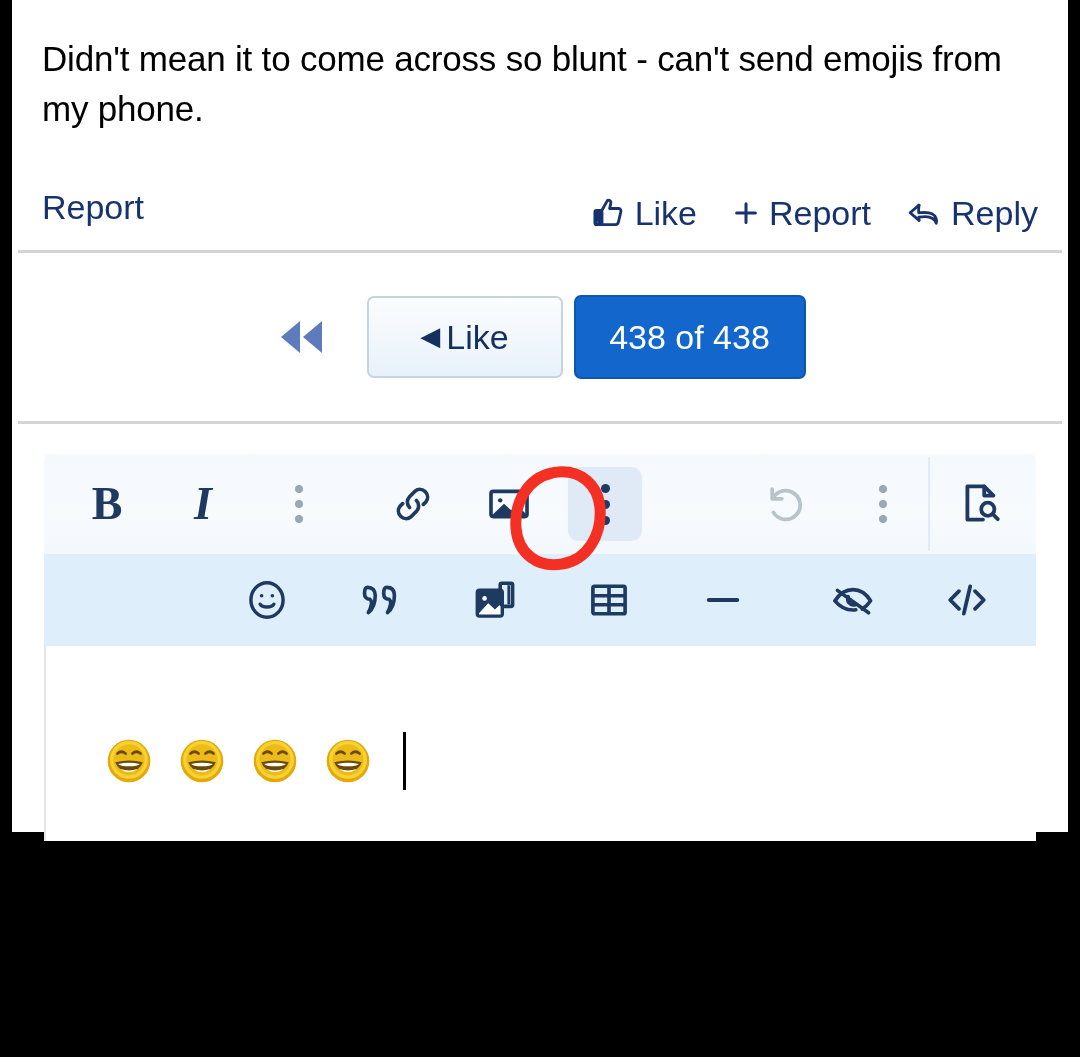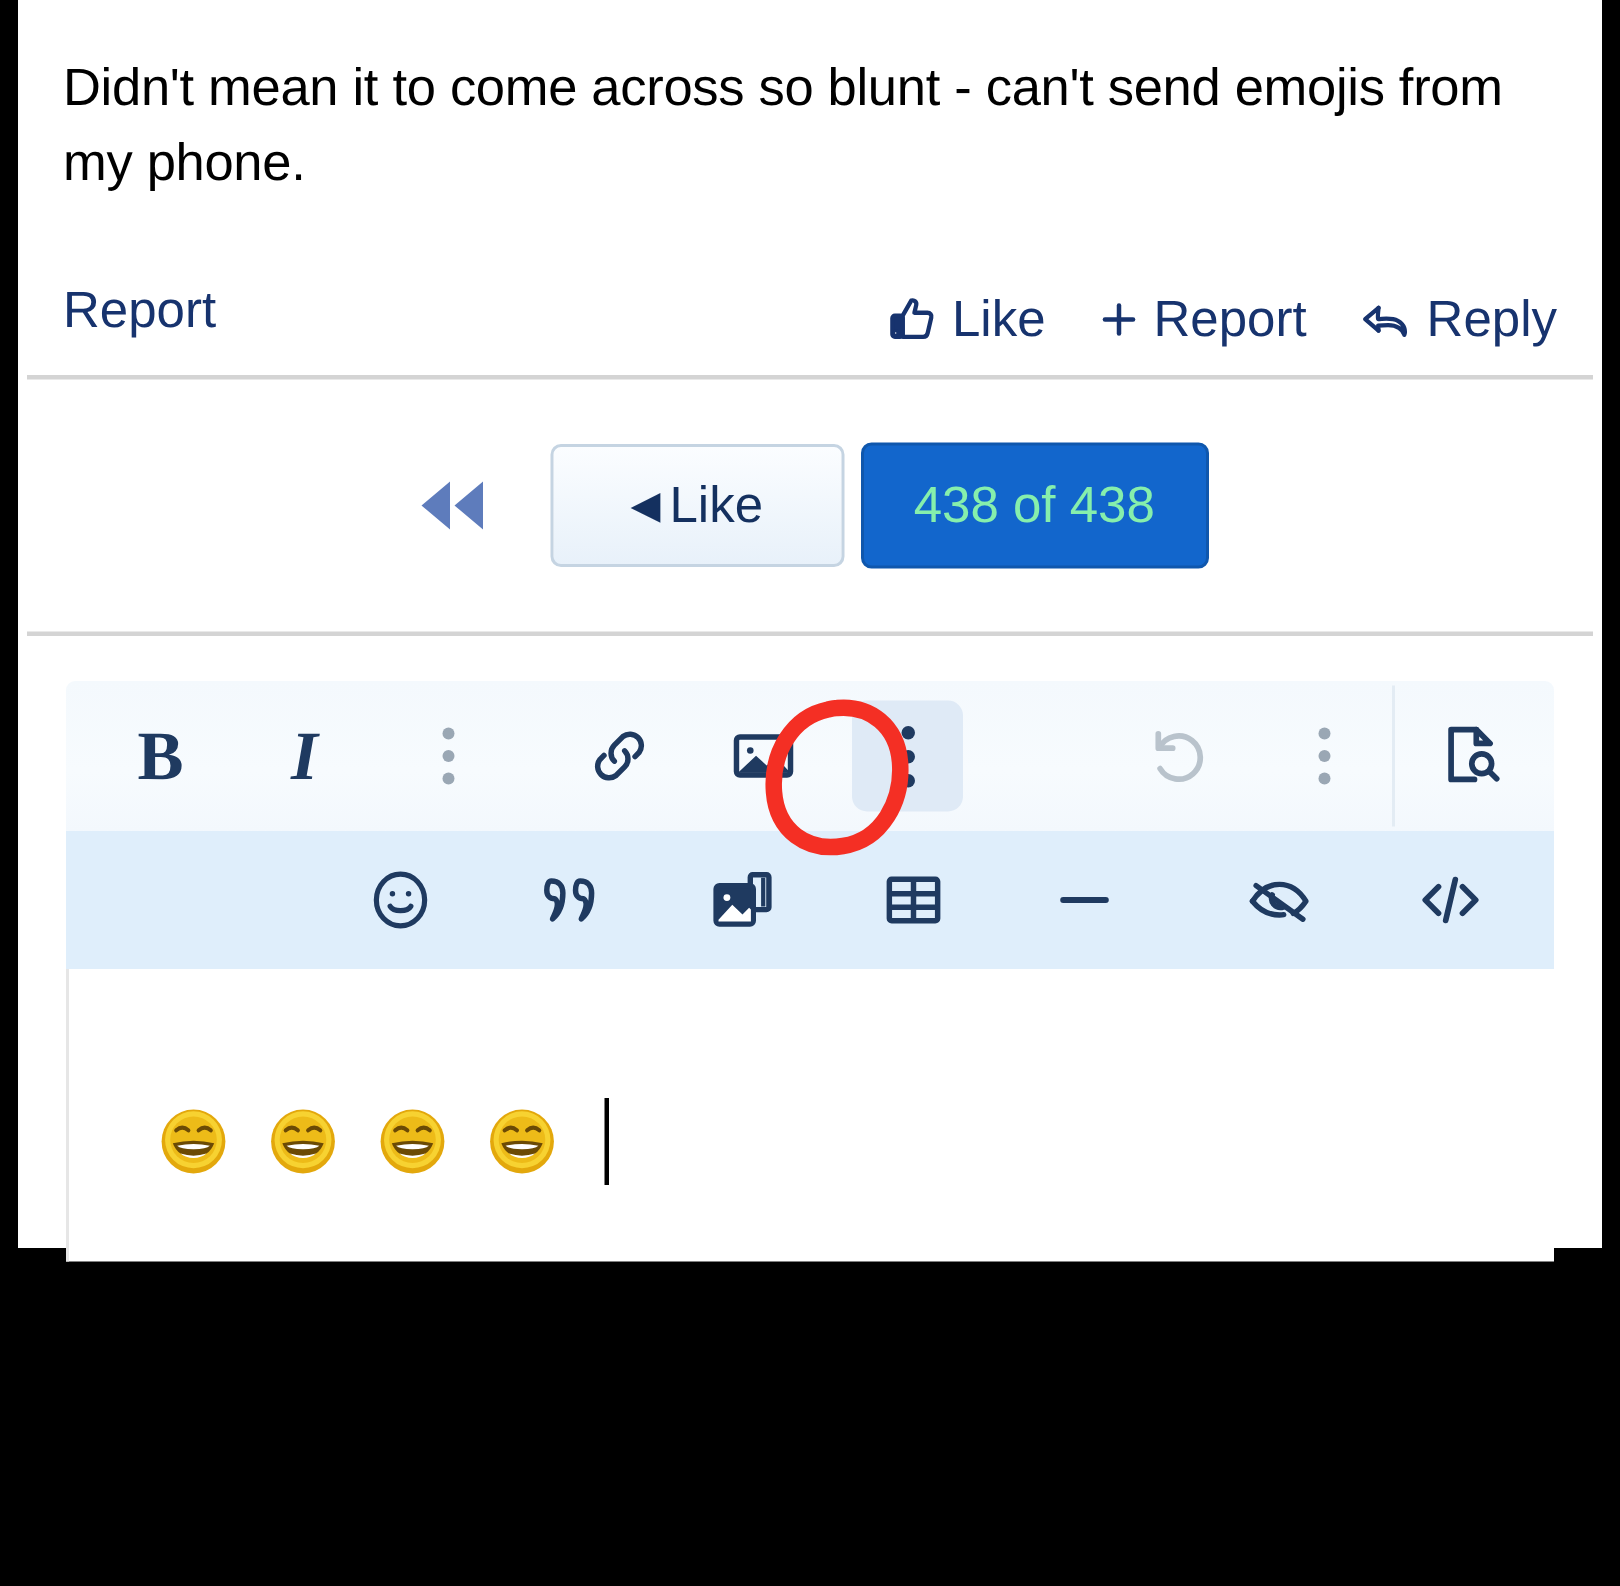--- a/index.html
+++ b/index.html
@@ -107,21 +107,21 @@
     font-size: 26px;
     line-height: 1;
     position: relative;
     top: -1px;
   }
   .btn-count {
     margin-left: 11px;
     width: 232px; height: 84px;
     background: #1266cc;
     border: 2px solid #0f57ad;
-    color: #86efac;
+    color: #ffffff;
   }
 
   
   .editor-wrap {
     margin-top: 30px;
     padding: 0 32px 0 32px;
   }
   .editor {
     width: 992px;
     border-radius: 6px 6px 0 0;

